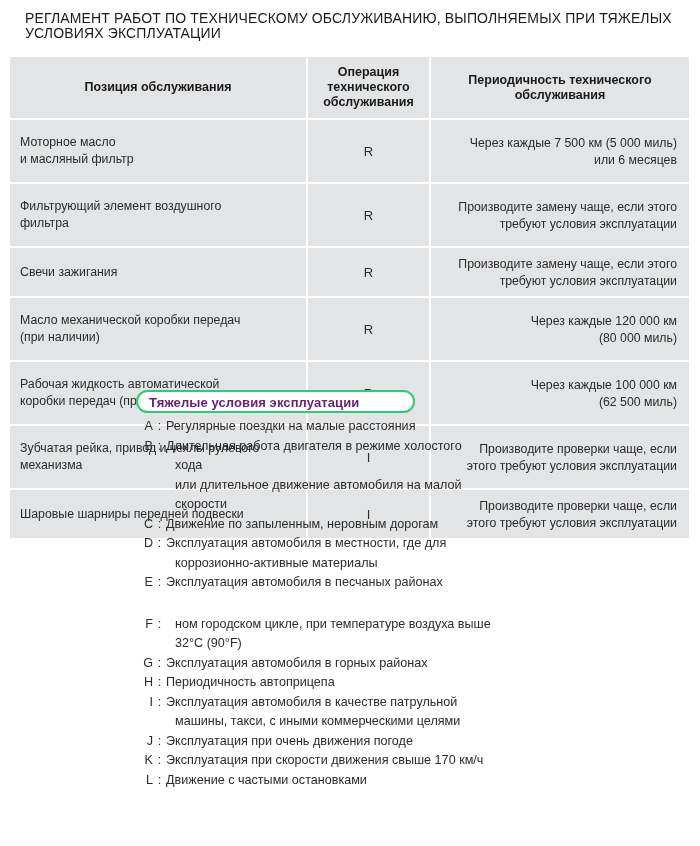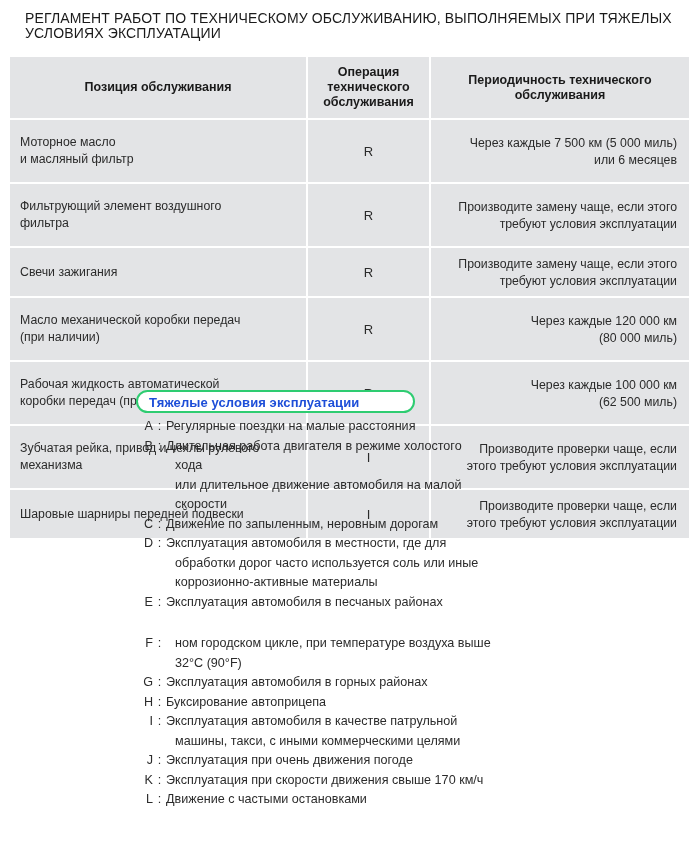--- a/index.html
+++ b/index.html
@@ -88,21 +88,21 @@
     border: 2px solid #2ecc71;
     border-radius: 12px;
     background: #ffffff;
   }
   .severe-heading .label {
     position: absolute;
     left: 11px;
     top: 3px;
     font-size: 13px;
     font-weight: bold;
-    color: #1d4ed8;
+    color: #701a75;
     letter-spacing: 0.1px;
     white-space: nowrap;
   }
 
   
   .cond-list {
     position: absolute;
     left: 140px;
     top: 417px;
     width: 520px;
@@ -221,21 +221,20 @@
     <span class="text">
       <span>Движение по запыленным, неровным дорогам</span>
     </span>
   </div>
 
   <div class="cond-item">
     <span class="key">D</span>
     <span class="colon">:</span>
     <span class="text">
       <span>Эксплуатация автомобиля в местности, где для</span>
-      <span class="cont">обработки дорог часто используется соль или иные</span>
       <span class="cont">коррозионно-активные материалы</span>
     </span>
   </div>
 
   <div class="cond-item">
     <span class="key">E</span>
     <span class="colon">:</span>
     <span class="text">
       <span>Эксплуатация автомобиля в песчаных районах</span>
     </span>
@@ -257,21 +256,21 @@
     <span class="colon">:</span>
     <span class="text">
       <span>Эксплуатация автомобиля в горных районах</span>
     </span>
   </div>
 
   <div class="cond-item">
     <span class="key">H</span>
     <span class="colon">:</span>
     <span class="text">
-      <span>Буксирование автоприцепа</span>
+      <span>Периодичность автоприцепа</span>
     </span>
   </div>
 
   <div class="cond-item">
     <span class="key">I</span>
     <span class="colon">:</span>
     <span class="text">
       <span>Эксплуатация автомобиля в качестве патрульной</span>
       <span class="cont">машины, такси, с иными коммерческими целями</span>
     </span>

